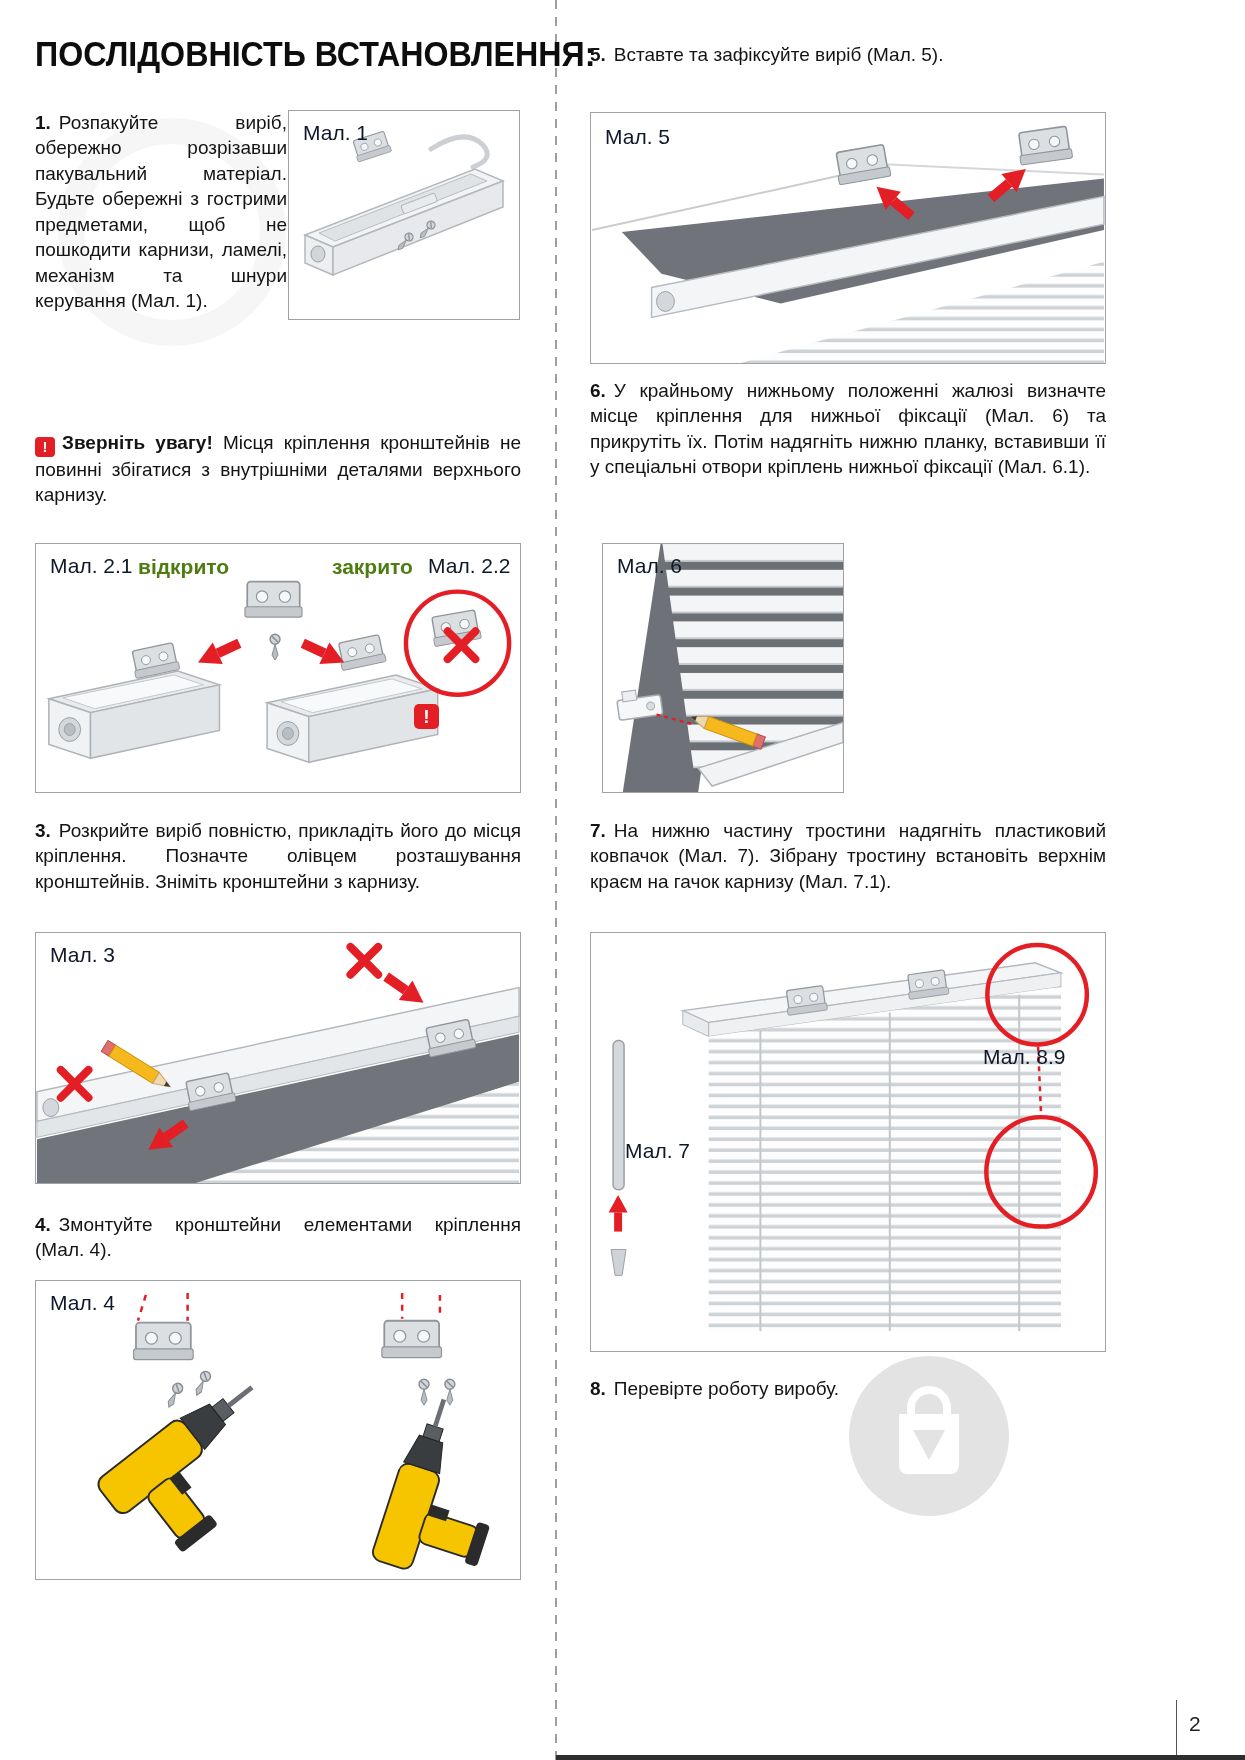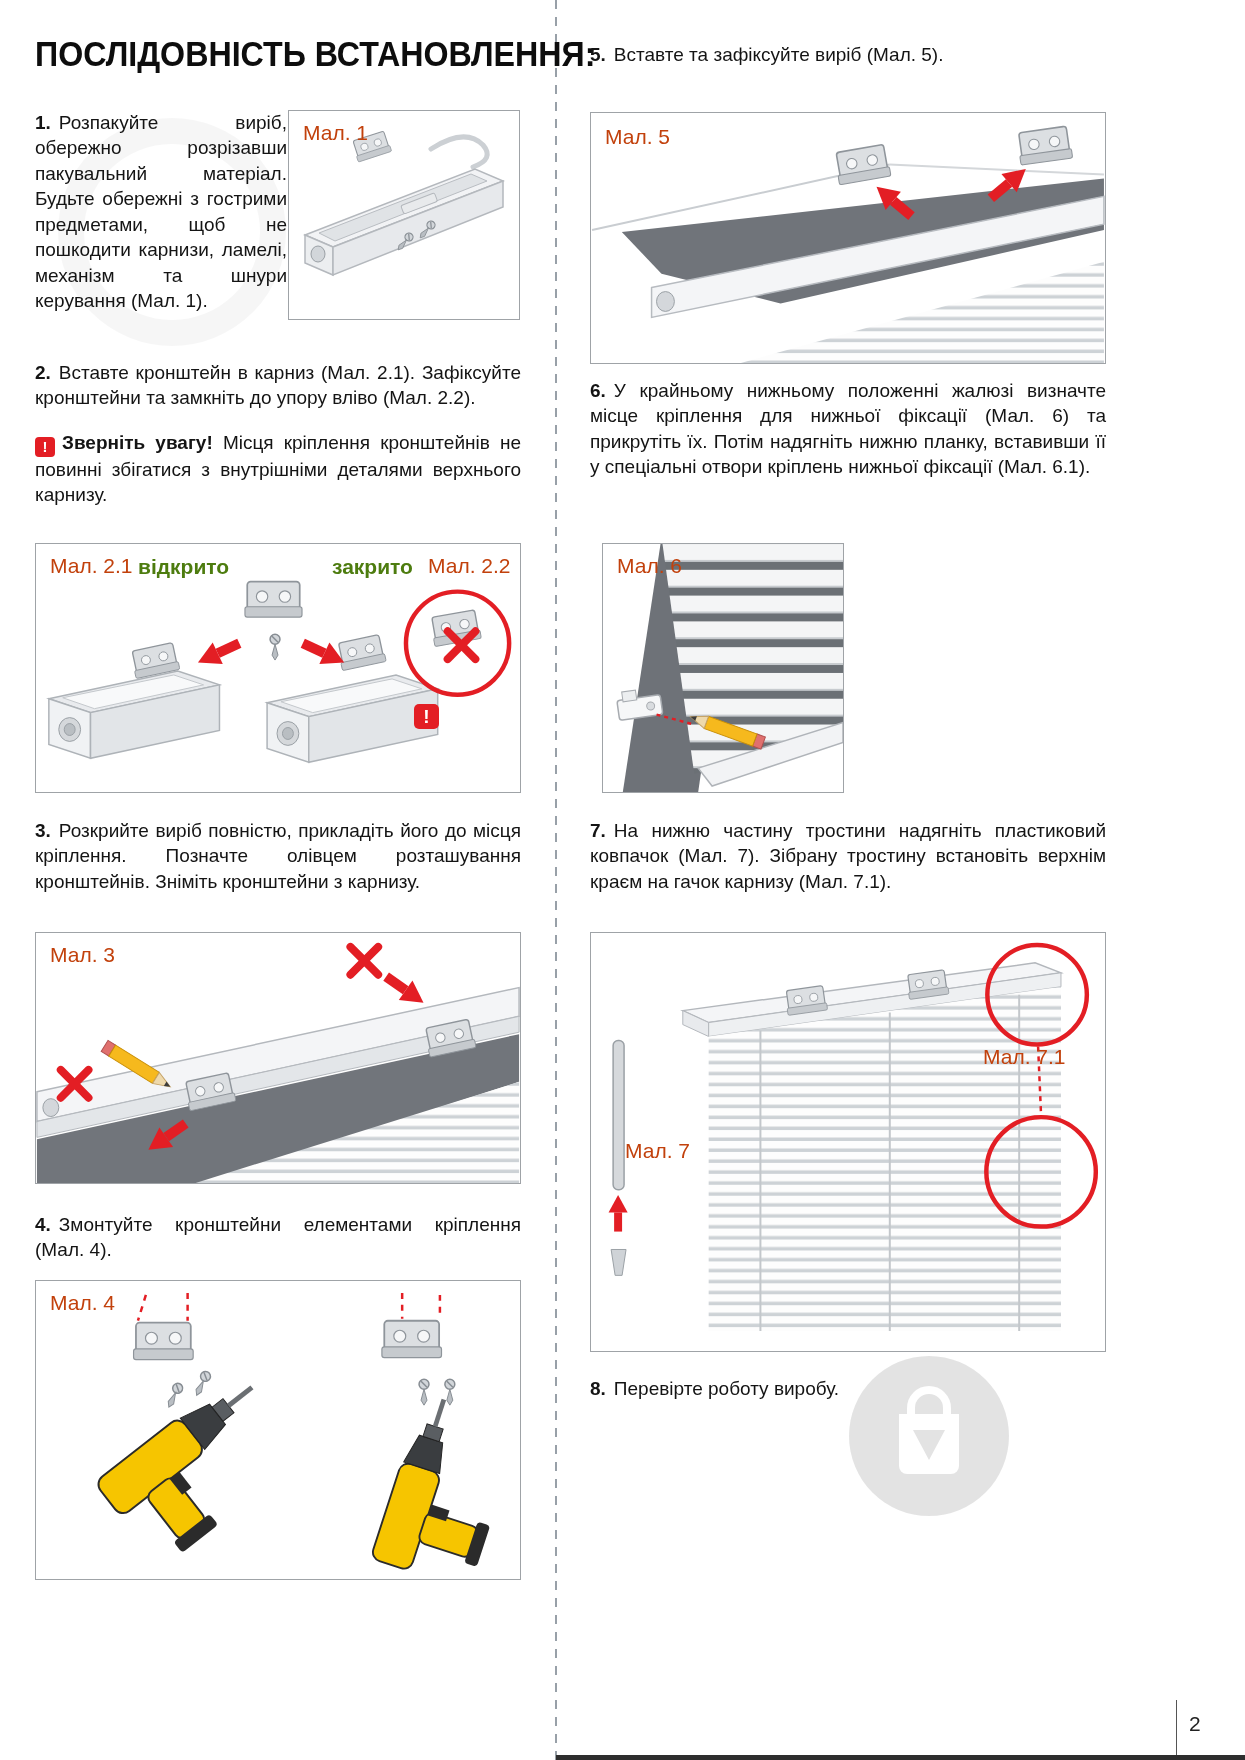--- a/index.html
+++ b/index.html
@@ -15,21 +15,21 @@
 
   .step { position:absolute; font-size:19px; line-height:1.34; text-align:justify; color:#141414; }
   .step .num { font-weight:700; margin-right:8px; }
   .warn-icon { display:inline-block; width:20px; height:20px; background:#e31e24; color:#fff;
                border-radius:4px; font-weight:800; font-size:15px; line-height:20px; text-align:center;
                vertical-align:-3px; margin-right:7px; }
   .warn-bold { font-weight:700; }
 
   .fig { position:absolute; border:1px solid #9fa3a7; background:#fff; }
   .fig svg { position:absolute; left:0; top:0; width:100%; height:100%; }
-  .fig-label { position:absolute; font-size:21px; color:#c2410c; z-index:3; white-space:nowrap; }
+  .fig-label { position:absolute; font-size:21px; color:#0f172a; z-index:3; white-space:nowrap; }
   .fig-label.red { color:#4d7c0f; font-weight:700; }
 
   .excl-badge { position:absolute; width:25px; height:25px; background:#e31e24; color:#fff;
                 border-radius:5px; font-weight:800; font-size:19px; line-height:25px;
                 text-align:center; z-index:3; }
 
   .page-num { position:absolute; left:1176px; top:1700px; height:60px; font-size:21px; color:#222;
               border-left:1px solid #555; padding-left:12px; padding-top:12px; }
   .bottom-edge { position:absolute; left:556px; top:1755px; width:689px; height:5px; background:#2e2e2e; }
 
@@ -116,23 +116,20 @@
       <polygon points="16,124 44,136 44,164 16,152" fill="#eceef0" stroke="#b4b8bd" stroke-width="1.5"></polygon>
       <polygon points="44,136 214,70 214,96 44,164" fill="#e7e9ec" stroke="#b4b8bd" stroke-width="1.5"></polygon>
       <ellipse cx="29" cy="143" rx="7" ry="8" fill="#d2d6da" stroke="#9aa0a5"></ellipse>
       <use href="#bracket" transform="translate(64,30) rotate(-18) scale(0.7)"></use>
       <use href="#screw" transform="translate(120,126) rotate(40) scale(0.8)"></use>
       <use href="#screw" transform="translate(142,114) rotate(40) scale(0.8)"></use>
       <rect x="112" y="88" width="36" height="9" rx="2" fill="#e8eaec" stroke="#b4b8bd" transform="rotate(-21 130 92)"></rect>
     </svg>
   </figure>
 
-  <p class="step" style="left:35px; top:360px; width:486px;">
-    <span class="num">2.</span><span>Вставте кронштейн в карниз (Мал. 2.1). Зафіксуйте кронштейни та замкніть до упору вліво (Мал. 2.2).</span>
-  </p>
   <p class="step" style="left:35px; top:430px; width:486px;">
     <span class="warn-icon">!</span><span class="warn-bold">Зверніть увагу!</span>
     <span>Місця кріплення кронштейнів не повинні збігатися з внутрішніми деталями верхнього карнизу.</span>
   </p>
 
   <figure class="fig" style="left:35px; top:543px; width:486px; height:250px;">
     <span class="fig-label" style="left:14px; top:10px;">Мал. 2.1</span>
     <span class="fig-label red" style="left:102px; top:11px;">відкрито</span>
     <span class="fig-label red" style="left:296px; top:11px;">закрито</span>
     <span class="fig-label" style="left:392px; top:10px;">Мал. 2.2</span>
@@ -238,21 +235,21 @@
     </svg>
   </figure>
 
 
   <p class="step" style="left:590px; top:818px; width:516px;">
     <span class="num">7.</span><span>На нижню частину тростини надягніть пластиковий ковпачок (Мал. 7). Зібрану тростину встановіть верхнім краєм на гачок карнизу (Мал. 7.1).</span>
   </p>
 
   <figure class="fig" style="left:590px; top:932px; width:516px; height:420px;">
     <span class="fig-label" style="left:34px; top:206px;">Мал. 7</span>
-    <span class="fig-label" style="left:392px; top:112px;">Мал. 7.1</span>
+    <span class="fig-label" style="left:392px; top:112px;">Мал. 8.9</span>
     <svg viewBox="0 0 516 420">
       <line x1="462" y1="44" x2="470" y2="190" stroke="#c3c7cb" stroke-width="3"></line>
       <polygon points="92,78 446,30 472,40 118,90" fill="#f4f5f7" stroke="#b3b7bc" stroke-width="1.5"></polygon>
       <polygon points="92,78 118,90 118,104 92,92" fill="#e8eaed" stroke="#b3b7bc"></polygon>
       <polygon points="118,90 472,40 472,54 118,104" fill="#eef0f2" stroke="#b3b7bc"></polygon>
       <use href="#bracket" transform="translate(196,58) rotate(-8) scale(0.8)"></use>
       <use href="#bracket" transform="translate(318,42) rotate(-8) scale(0.8)"></use>
       <polygon points="118,104 472,54 472,400 118,400" fill="url(#slats)"></polygon>
       <line x1="170" y1="98" x2="170" y2="400" stroke="#c3c7cb" stroke-width="2"></line>
       <line x1="300" y1="80" x2="300" y2="400" stroke="#c3c7cb" stroke-width="2"></line>

